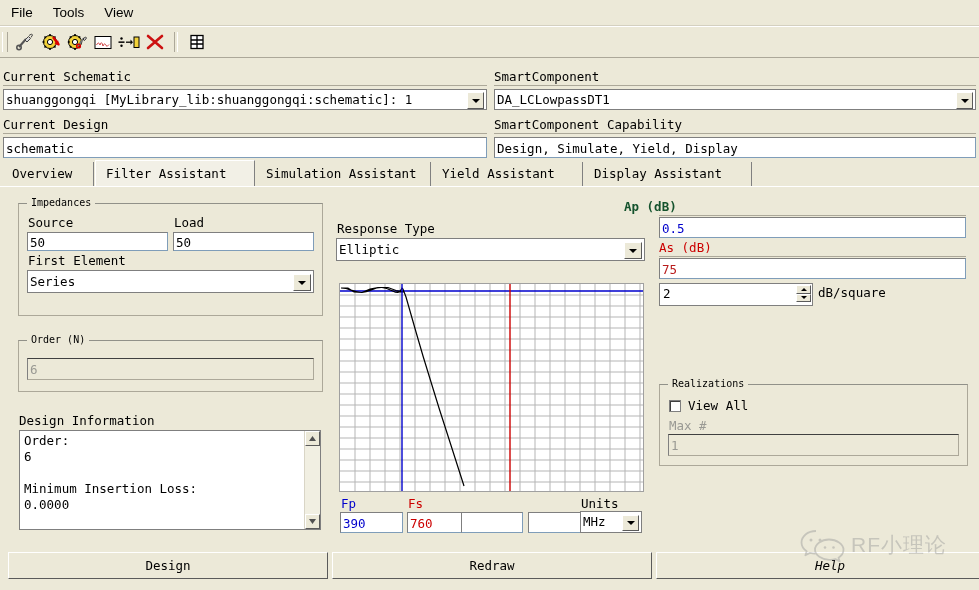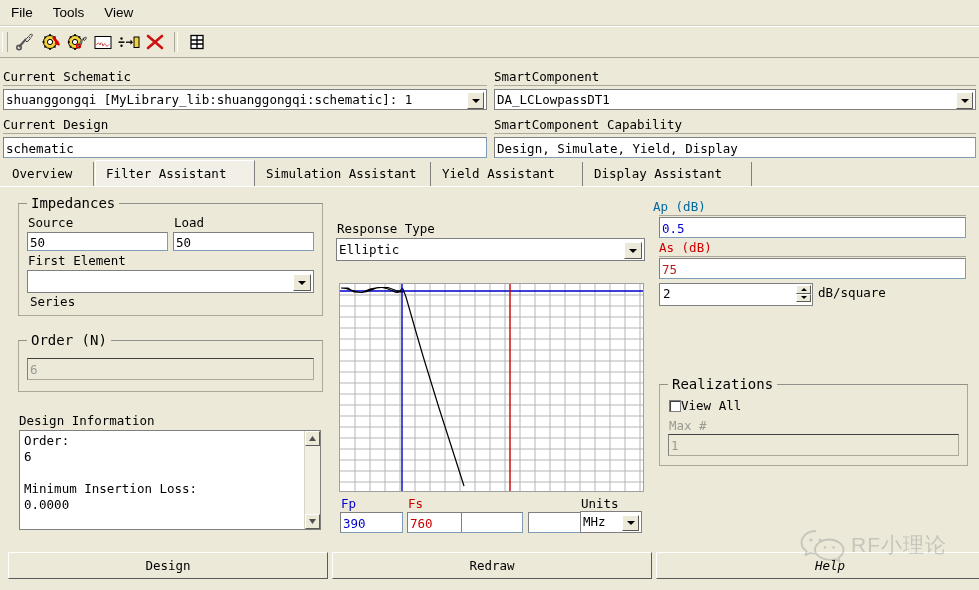--- a/index.html
+++ b/index.html
@@ -46,21 +46,21 @@
   
   .tabstrip{position:absolute;left:0;top:160px;width:979px;height:27px;}
   .tab{position:absolute;top:2px;height:24px;padding:0 10px;line-height:24px;font-size:12.5px;
     background:#ece9d8;border-right:1px solid #808080;box-sizing:border-box;white-space:nowrap;}
   .tab.active{top:0;height:27px;line-height:26px;background:#f2f0e6;
     border-left:1px solid #fff;border-top:1px solid #fff;border-right:1px solid #808080;font-weight:normal;}
   .tabline{position:absolute;left:0;top:186px;width:979px;height:1px;background:#fff;}
 
   
   .gbox{position:absolute;border:1px solid #aca899;border-top-color:#919189;}
-  .gbox > .cap{position:absolute;top:-8px;left:8px;background:#ece9d8;padding:0 4px;font-size:14px;line-height:14px;}
+  .gbox > .cap{position:absolute;top:-8px;left:8px;background:#ece9d8;padding:0 4px;font-size:10px;line-height:14px;}
 
   
   .plotbox{position:absolute;background:#fff;border:1px solid #a0a0a0;}
   .plotgrid{position:absolute;inset:0;}
 
   
   .spin{position:absolute;right:1px;top:1px;width:15px;height:17px;display:flex;flex-direction:column;}
   .spin div{flex:1;background:#ece9d8;border:1px solid #fff;border-right-color:#5a5a5a;border-bottom-color:#5a5a5a;
     display:flex;align-items:center;justify-content:center;}
   .spin i.up{width:0;height:0;border-left:3px solid transparent;border-right:3px solid transparent;border-bottom:3px solid #000;}
@@ -218,21 +218,21 @@
     <div class="cap">Impedances</div>
 
     <div class="lbl" style="position:absolute;left:9px;top:12px;">Source</div>
     <div class="txtfield" style="position:absolute;left:8px;top:28px;width:141px;">50</div>
 
     <div class="lbl" style="position:absolute;left:155px;top:12px;">Load</div>
     <div class="txtfield" style="position:absolute;left:154px;top:28px;width:141px;">50</div>
 
     <div class="lbl" style="position:absolute;left:9px;top:50px;">First Element</div>
     <div class="combo" style="position:absolute;left:8px;top:66px;width:287px;height:23px;">
-      <div class="val" style="line-height:21px;margin-top:20px;">Series</div>
+      <div class="val" style="line-height:21px;">Series</div>
       <div class="arrow" style="top:3px;width:16px;height:15px;">
           <i></i>
         </div>
     </div>
   </div>
 
   <div class="gbox" style="left:18px;top:340px;width:303px;height:50px;">
     <div class="cap">Order (N)</div>
     <div class="txtfield disabled" style="position:absolute;left:8px;top:17px;width:287px;height:22px;line-height:22px;">6</div>
   </div>
@@ -336,21 +336,21 @@
   <div class="txtfield" style="left:528px;top:512px;width:62px;height:21px;line-height:21px;position:absolute;"></div>
 
   <div class="lbl" style="position:absolute;left:581px;top:497px;">Units</div>
   <div class="combo" style="position:absolute;left:580px;top:511px;width:62px;height:22px;">
     <div class="val" style="line-height:20px;">MHz</div>
     <div class="arrow" style="top:3px;width:15px;height:14px;">
         <i></i>
       </div>
   </div>
 
-  <div class="lbl" style="position:absolute;left:653px;top:200px;color:#0369a1;">Ap (dB)</div>
+  <div class="lbl" style="position:absolute;left:624px;top:200px;color:#14532d;font-weight:bold;">Ap (dB)</div>
   <div class="grp-line" style="position:absolute;left:659px;top:215px;width:307px;"></div>
   <div class="txtfield" style="position:absolute;left:659px;top:217px;width:307px;height:21px;line-height:21px;color:#0000cc;">0.5</div>
 
   <div class="lbl" style="position:absolute;left:659px;top:241px;color:#cc0000;">As (dB)</div>
   <div class="grp-line" style="position:absolute;left:659px;top:256px;width:307px;"></div>
   <div class="txtfield" style="position:absolute;left:659px;top:258px;width:307px;height:21px;line-height:21px;color:#b91c1c;">75</div>
 
   <div style="position:absolute;left:659px;top:283px;width:152px;height:21px;background:#fff;border:1px solid #7f7f7f;">
     <div style="position:absolute;left:3px;top:0;line-height:19px;font-size:12.5px;">2</div>
     <div class="spin">
@@ -361,21 +361,21 @@
           <i class="dn"></i>
         </div>
     </div>
   </div>
   <div class="lbl" style="position:absolute;left:818px;top:286px;">dB/square</div>
 
   <div class="gbox" style="left:659px;top:384px;width:307px;height:80px;">
     <div class="cap">Realizations</div>
     <div style="position:absolute;left:9px;top:14px;display:flex;align-items:center;">
       <span class="cbx"></span>
-      <span class="lbl" style="margin-left:0;">View All</span>
+      <span class="lbl" style="margin-left:7px;">View All</span>
     </div>
     <div class="lbl dim" style="position:absolute;left:9px;top:34px;color:#9a9a94;">Max #</div>
     <div class="txtfield disabled" style="position:absolute;left:8px;top:49px;width:291px;height:22px;line-height:22px;">1</div>
   </div>
 
   <div class="btm">
     <div class="pbtn" style="left:8px;width:320px;">Design</div>
     <div class="pbtn" style="left:332px;width:320px;">Redraw</div>
     <div class="pbtn" style="left:656px;width:348px;font-style:italic;">Help</div>
   </div>

